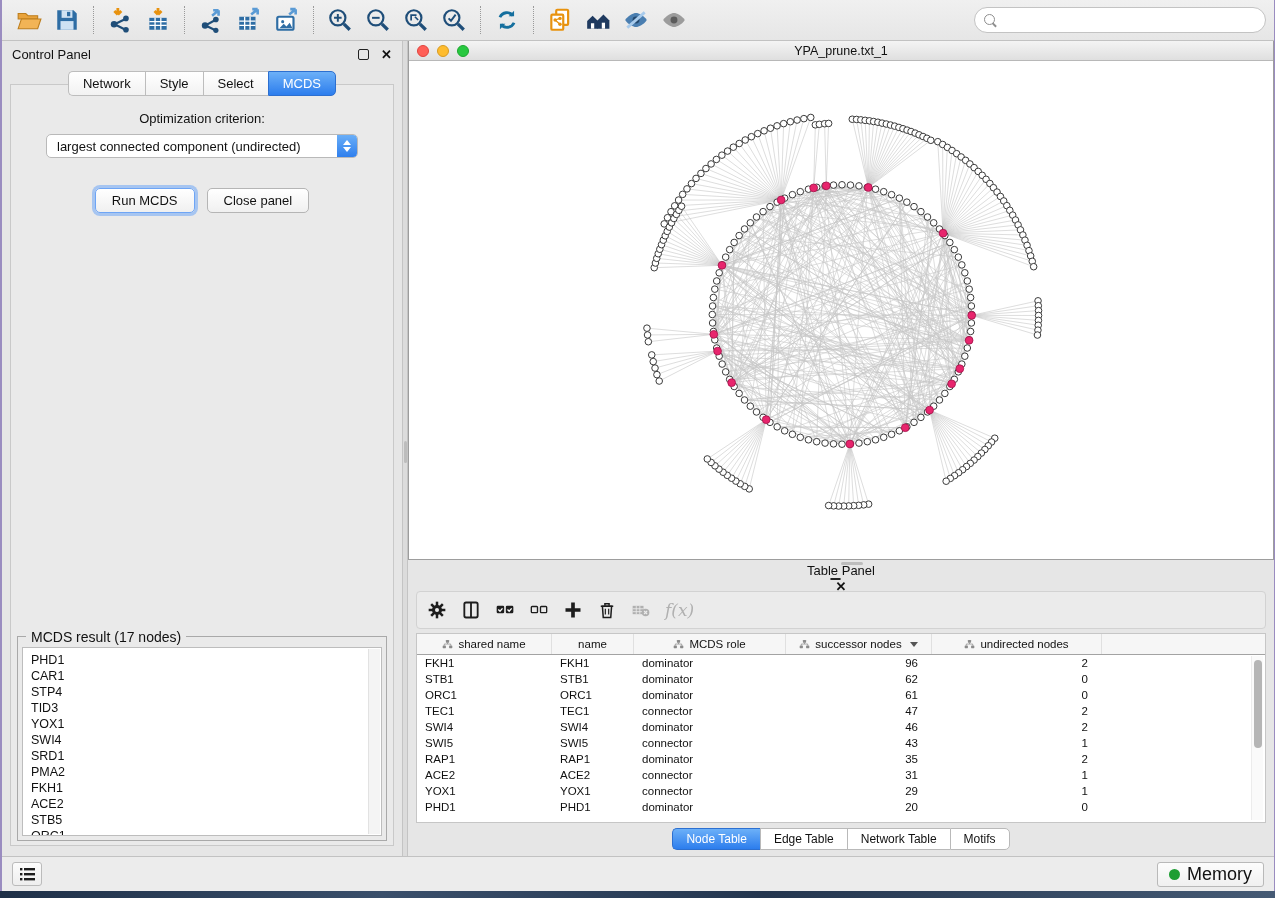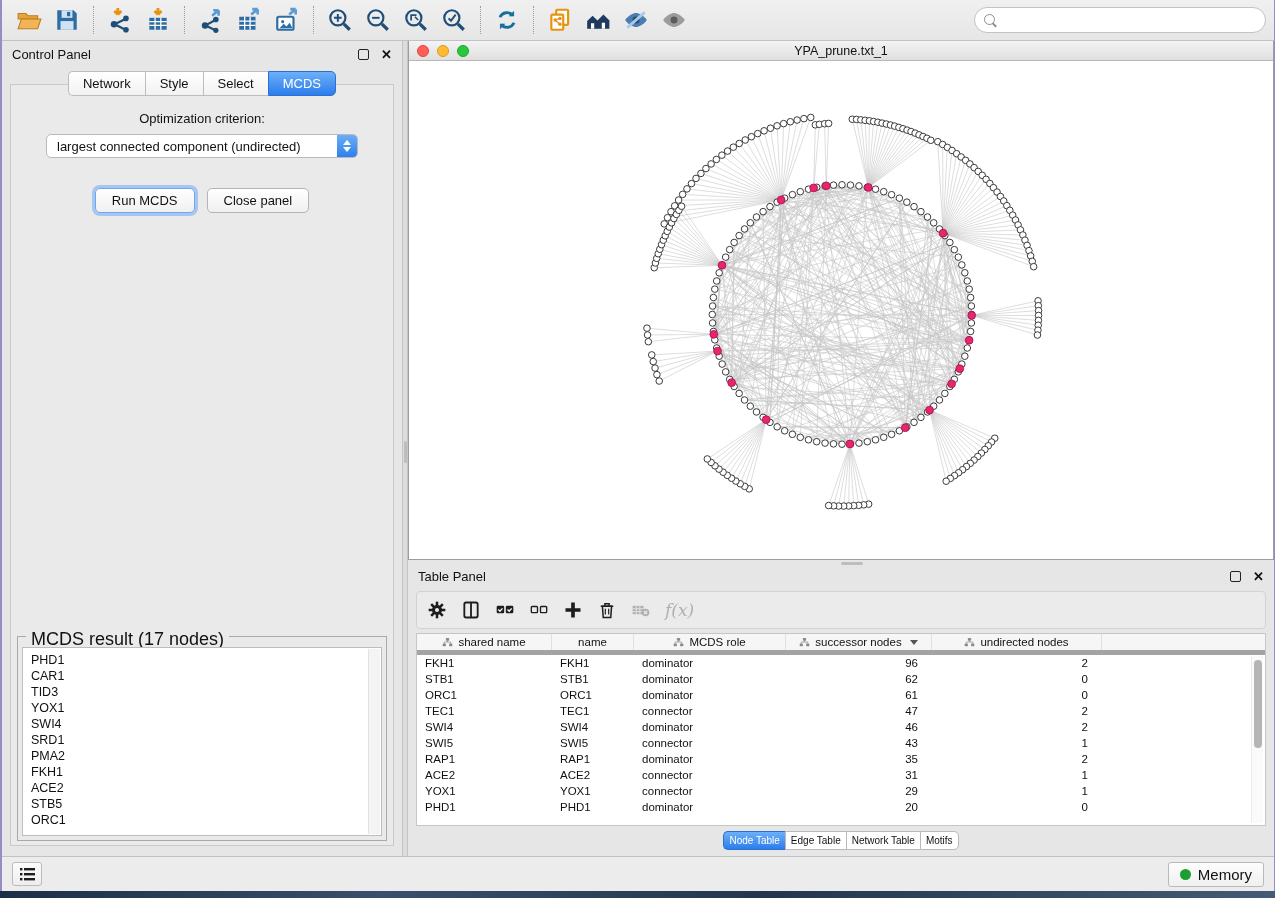--- a/index.html
+++ b/index.html
@@ -35,21 +35,21 @@
   .opt-label { text-align:center; font-size:13px; margin-top:6px; color:#111; }
   .select { margin:8px auto 0 auto; width:312px; height:24px; background:#fff; border:1px solid #b9b9b9; border-radius:5px; display:flex; align-items:center; overflow:hidden; }
   .select-value { flex:1; font-size:13px; padding-left:10px; color:#111; white-space:nowrap; }
   .sel-stepper { width:20px; height:24px; background:linear-gradient(#6cb0f8,#2c7ded); display:flex; flex-direction:column; align-items:center; justify-content:center; gap:2px; border-radius:0 4px 4px 0; }
   .arr-up { width:0; height:0; border-left:4px solid transparent; border-right:4px solid transparent; border-bottom:5px solid #fff; }
   .arr-dn { width:0; height:0; border-left:4px solid transparent; border-right:4px solid transparent; border-top:5px solid #fff; }
   .btn-row { display:flex; justify-content:center; gap:12px; margin-top:30px; }
   .btn { font-size:13px; padding:4px 16px; background:linear-gradient(#ffffff,#f0f0f0); border:1px solid #b5b5b5; border-radius:5px; color:#111; }
   .btn.focused { box-shadow:0 0 0 3px rgba(110,165,245,.55); border-color:#6ea5f5; }
   .group { flex:1; margin:14px 6px 4px 6px; border:1px solid #a9a9a9; position:relative; padding:10px 4px 4px 4px; display:flex; min-height:0; }
-  .group-title { position:absolute; top:-8px; left:8px; background:#eaeaea; padding:0 5px; font-size:18px; color:#111;text-align:center; }
+  .group-title { position:absolute; top:-8px; left:8px; background:#eaeaea; padding:0 5px; font-size:14px; color:#111;text-align:center; }
   .result-list { flex:1; background:#fff; border:1px solid #bdbdbd; overflow:hidden; position:relative; padding:4px 0 0 8px; }
   .result-list div { font-size:12.5px; line-height:16px; color:#111; }
   .list-track { position:absolute; top:1px; right:1px; bottom:1px; width:12px; background:#f4f4f4; border-left:1px solid #e2e2e2; }
 
   
   .vsplit { width:6px; background:#dcdcdc; border-left:1px solid #c4c4c4; border-right:1px solid #c4c4c4; position:relative; flex:0 0 auto; }
   .vsplit .grip { position:absolute; top:400px; left:1px; width:3px; height:22px; background:#bdbdbd; border-radius:2px; }
 
   
   .right-col { flex:1; display:flex; flex-direction:column; min-width:0; }
@@ -60,47 +60,47 @@
   .light.red { background:#ff5f57; border:0.5px solid #e0443e; }
   .light.yellow { background:#febc2e; border:0.5px solid #d89b21; }
   .light.green { background:#28c840; border:0.5px solid #1da72f; }
   .net-title { position:absolute; left:0; right:0; text-align:center; font-size:12.5px; color:#111; }
   .net-canvas { flex:1; background:#fff; }
   .net-canvas svg { display:block; width:100%; height:100%; }
 
   
   .table-panel { flex:1; display:flex; flex-direction:column; background:#e6e6e6; min-height:0; position:relative; }
   .hgrip { position:absolute; top:2px; left:50%; width:22px; height:3px; background:#bdbdbd; border-radius:2px; }
-  .tp-head { margin-top:3px; }
+  .tp-head { margin-top:3px;flex-direction:column; }
   .tp-toolbar { margin:2px 8px 4px 8px; height:38px; background:#ebebeb; border:1px solid #d2d2d2; border-radius:4px; display:flex; align-items:center; padding:0 10px; gap:14px; flex:0 0 auto; }
   .tt-btn { background:none; border:none; display:flex; align-items:center; }
   .tt-btn svg { width:20px; height:20px; }
   .fx { font-family:"DejaVu Serif",serif; font-style:italic; font-size:17px; color:#b0b0b0; }
   .tbl-wrap { margin:0 8px; border:1px solid #c6c6c6; background:#fff; flex:1; position:relative; overflow:hidden; }
-  .tbl-header { display:flex; height:21px; background:#f6f6f6; border-bottom:5px solid #a3a3a3; }
+  .tbl-header { display:flex; height:21px; background:#f6f6f6; border-bottom:1px solid #a3a3a3; }
   .th-cell { display:flex; align-items:center; justify-content:center; gap:5px; font-size:11.5px; color:#111; border-right:1px solid #e0e0e0; flex:0 0 auto; }
   .th-cell svg { width:11px; height:11px; }
   .sort-chev { width:0; height:0; border-left:4px solid transparent; border-right:4px solid transparent; border-top:5px solid #555; margin-left:3px; }
   .tbl-row { display:flex; height:16px; }
   .td { font-size:11.5px; color:#111; line-height:16px; flex:0 0 auto; white-space:nowrap; overflow:hidden; }
   .td.l { padding-left:8px; text-align:left; }
   .td.r { padding-right:14px; text-align:right; }
   .v-scroll { position:absolute; top:22px; right:2px; bottom:2px; width:12px; background:#fafafa; border-left:1px solid #ececec; }
   .v-thumb { position:absolute; top:4px; left:1.5px; width:8px; height:88px; background:#b5b5b5; border-radius:5px; }
   .seg-tabs { display:flex; justify-content:center; margin:5px 0 6px 0; flex:0 0 auto; }
-  .seg { font-size:10px; padding:3px 5px; background:#fff; border:1px solid #b9b9b9; border-right:none; color:#111; }
+  .seg { font-size:12px; padding:3px 13px; background:#fff; border:1px solid #b9b9b9; border-right:none; color:#111; }
   .seg:first-child { border-radius:5px 0 0 5px; }
   .seg:last-child { border-radius:0 5px 5px 0; border-right:1px solid #b9b9b9; }
   .seg.active { background:linear-gradient(#6cb0f8,#2c7ded); color:#fff; border-color:#2c6fd0; }
 
   
   .status-bar { height:35px; background:#ececec; border-top:1px solid #c2c2c2; display:flex; align-items:center; padding:0 10px; flex:0 0 auto; }
   .list-btn { width:30px; height:24px; background:linear-gradient(#fcfcfc,#eee); border:1px solid #bbb; border-radius:3px; display:flex; align-items:center; justify-content:center; }
   .list-btn svg { width:15px; height:13px; }
-  .memory-btn { margin-left:auto; height:25px; background:linear-gradient(#fdfdfd,#f0f0f0); border:1px solid #b9b9b9; border-radius:3px; display:flex; align-items:center; gap:7px; padding:0 11px; font-size:15px; color:#111; }
+  .memory-btn { margin-left:auto; height:25px; background:linear-gradient(#fdfdfd,#f0f0f0); border:1px solid #b9b9b9; border-radius:3px; display:flex; align-items:center; gap:7px; padding:0 11px; font-size:18px; color:#111; }
   .mem-dot { width:11px; height:11px; border-radius:50%; background:#1d9e33; }
   .desktop-strip { position:absolute; left:0; right:0; bottom:0; height:7px; background:linear-gradient(90deg,#1d2f47,#3a4f6b 30%,#24364f 60%,#455a74); }
 </style>
 </head>
 <body>
 
 <div class="app">
 
   <div class="toolbar">
     <button class="tb-btn">
@@ -264,20 +264,21 @@
           <button class="btn focused">Run MCDS</button>
           <button class="btn">Close panel</button>
         </div>
         <div style="flex:1 0 220px"></div>
         <div class="group">
           <span class="group-title">MCDS result (17 nodes)</span>
           <div class="result-list">
             <div class="list-track"></div>
           <div>PHD1</div>
               <div>CAR1</div>
+              <div>STP4</div>
               <div>TID3</div>
               <div>YOX1</div>
               <div>SWI4</div>
               <div>SRD1</div>
               <div>PMA2</div>
               <div>FKH1</div>
               <div>ACE2</div>
               <div>STB5</div>
               <div>ORC1</div>
             </div>

